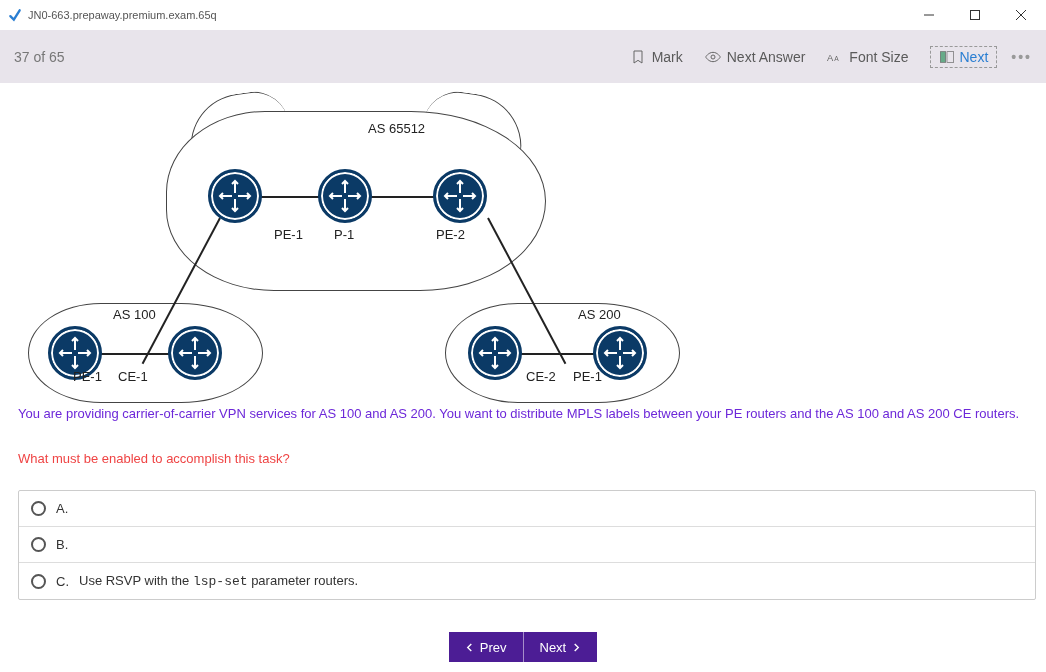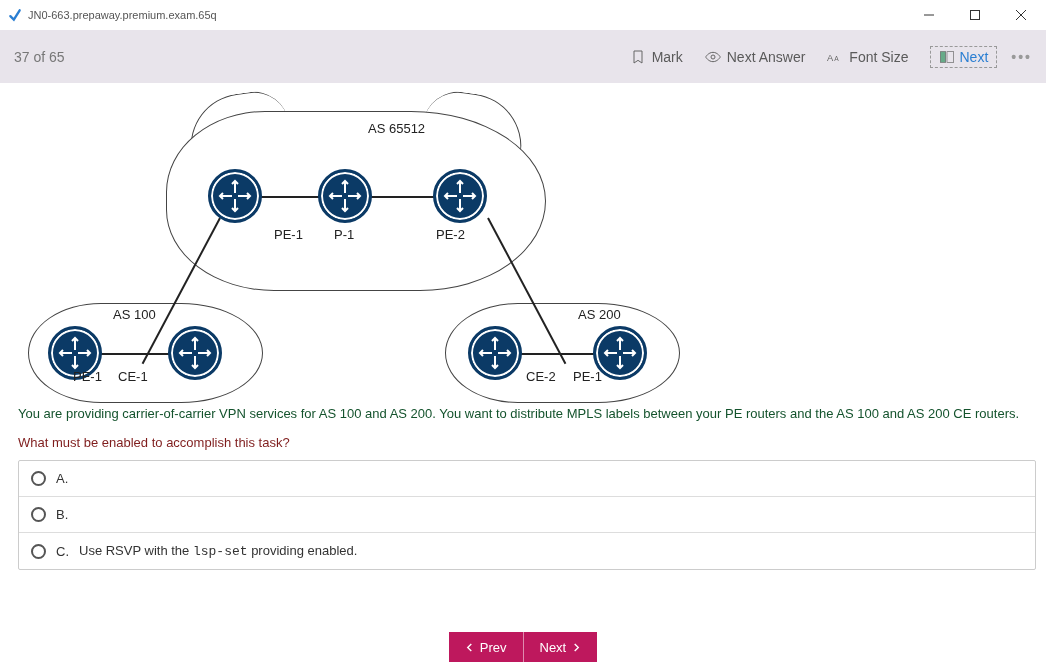--- a/index.html
+++ b/index.html
@@ -36,33 +36,33 @@
   .cloud-left { left:10px; top:210px; width:235px; height:100px; border-radius:80px 90px 90px 80px / 55px 55px 55px 55px; }
   .cloud-right { left:427px; top:210px; width:235px; height:100px; border-radius:80px 90px 90px 80px / 55px 55px 55px 55px; }
 
   .router { position:absolute; width:54px; height:54px; border-radius:50%; background:#0b3a66; border:3px solid #0b3a66; box-shadow: inset 0 0 0 2px #fff; display:flex; align-items:center; justify-content:center; }
   .router svg { width:40px; height:40px; }
 
   .line { position:absolute; background:#222; height:2px; transform-origin:left center; }
   .lbl { position:absolute; font-size:13px; color:#222; }
 
   
-  .qtext { font-size:13px; color:#14532d; line-height:1.4; margin-bottom:12px; }
-  .qprompt { font-size:13px; color:#7f1d1d; margin-bottom:10px; }
+  .qtext { font-size:13px; color:#6d28d9; line-height:1.4; margin-bottom:28px; }
+  .qprompt { font-size:13px; color:#ef4444; margin-bottom:24px; }
 
   
   .options { border:1px solid #ccc; border-radius:2px; }
   .opt { display:flex; align-items:center; gap:10px; padding:10px 12px; border-bottom:1px solid #ddd; font-size:13px; }
   .opt:last-child { border-bottom:none; }
   .radio { width:15px; height:15px; border:2px solid #555; border-radius:50%; flex-shrink:0; }
   .opt code { font-family:"Courier New", monospace; }
 
   
   .footer { position:absolute; bottom:6px; left:0; right:0; height:38px; display:flex; align-items:center; justify-content:center; gap:0; }
-  .nav-btn { background:#be185d; color:#fff; font-size:13px; height:30px; padding:0 16px; display:flex; align-items:center; gap:6px; cursor:pointer; }
+  .nav-btn { background:#4c1d95; color:#fff; font-size:13px; height:30px; padding:0 16px; display:flex; align-items:center; gap:6px; cursor:pointer; }
   .nav-btn.prev { border-right:1px solid rgba(255,255,255,0.5); }
   .nav-btn svg { width:9px; height:9px; }
 </style>
 </head>
 <body>
 
 <div class="titlebar">
   <span class="logo">
     <svg viewBox="0 0 24 24">
         <path d="M4 14 L10 20 L20 4" stroke="#2a7ed2" stroke-width="4" fill="none" stroke-linecap="round"></path>
@@ -214,21 +214,21 @@
       <span class="radio"></span>
       <span>A.</span>
     </div>
     <div class="opt">
       <span class="radio"></span>
       <span>B.</span>
     </div>
     <div class="opt">
       <span class="radio"></span>
       <span>C.</span>
-      <span><span>Use RSVP with the </span><code>lsp-set</code><span> providing enabled.</span></span>
+      <span><span>Use RSVP with the </span><code>lsp-set</code><span> parameter routers.</span></span>
     </div>
   </div>
 </div>
 
 <div class="footer">
   <div class="nav-btn prev">
     <svg viewBox="0 0 10 10">
         <path d="M7 1 L3 5 L7 9" stroke="#fff" stroke-width="1.5" fill="none"></path>
       </svg>
     <span>Prev</span>

